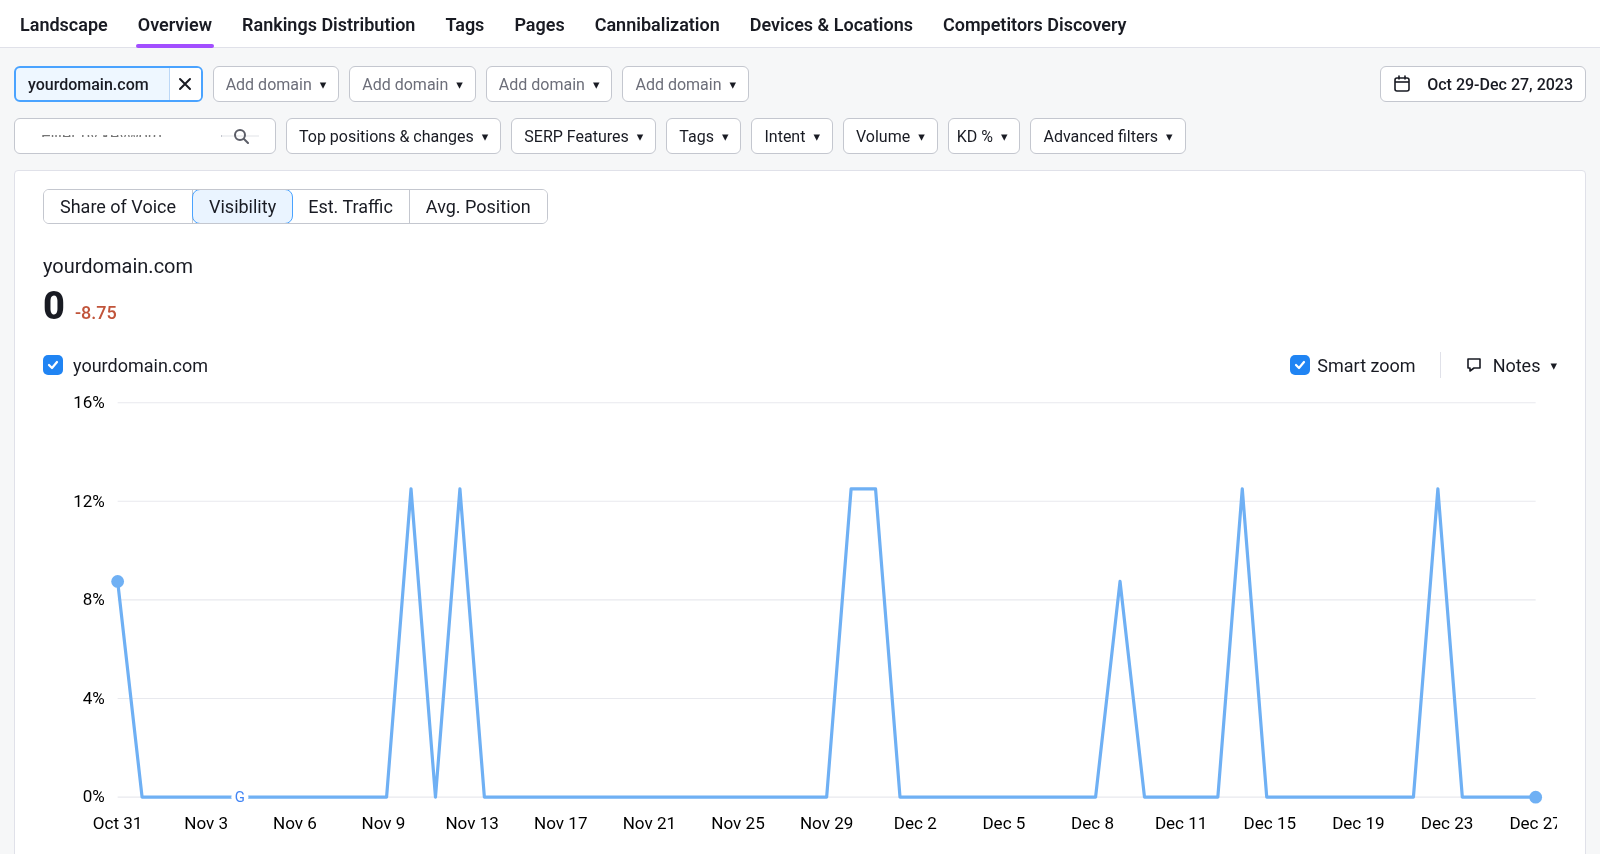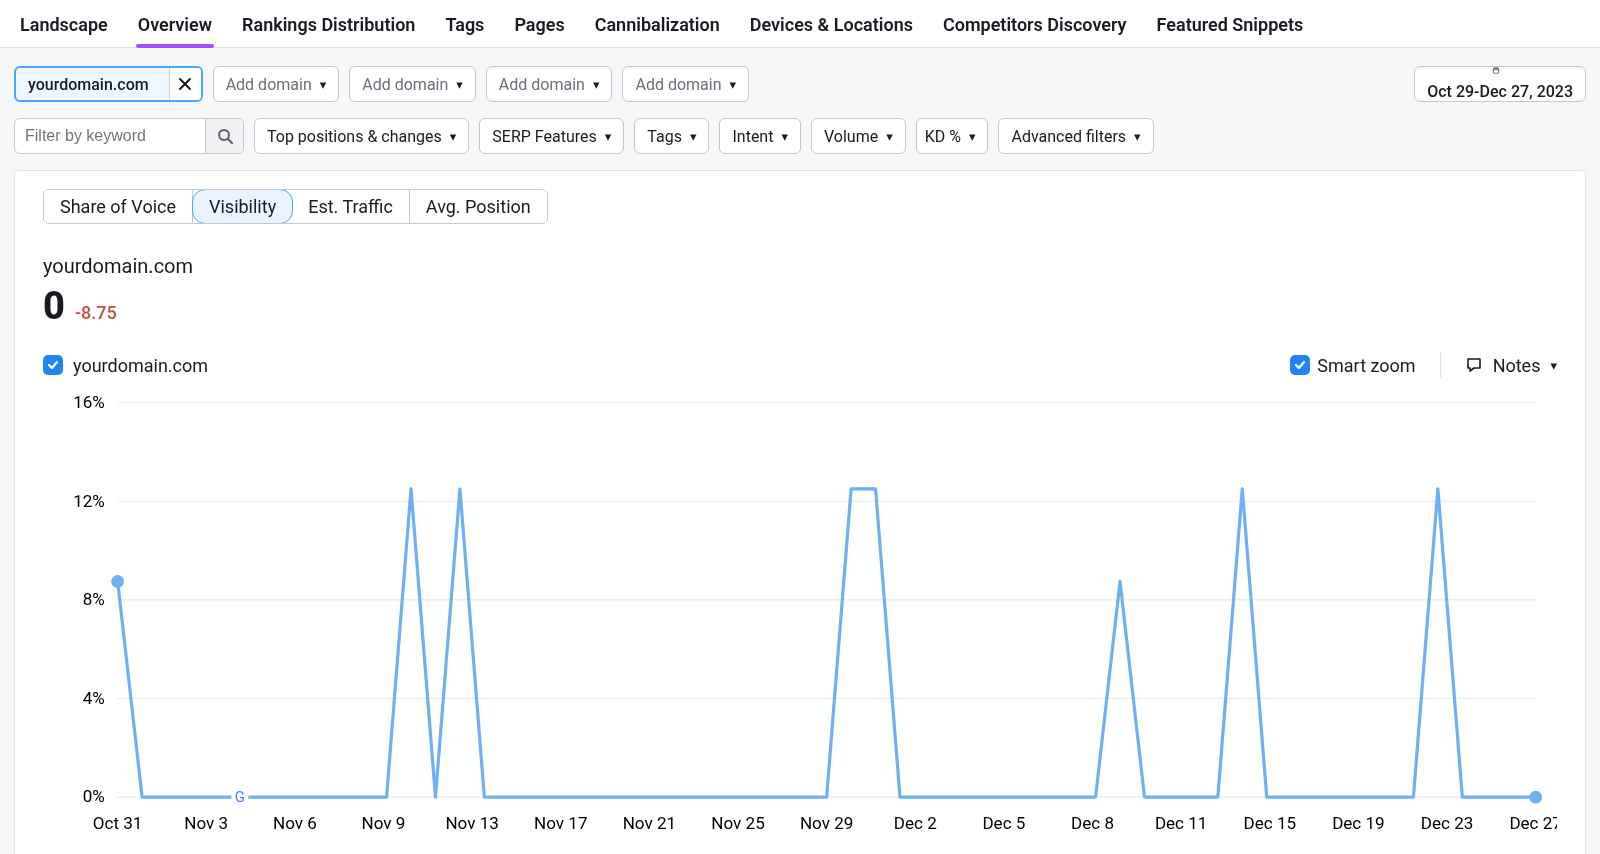--- a/index.html
+++ b/index.html
@@ -93,21 +93,21 @@
     background: #fff;
     cursor: pointer;
   }
   .spacer { flex: 1; }
   .chev {
     font-size: 13px;
     color: var(--c-text);
   }
 
   .searchwrap {
-    padding: 0;
+    padding: 16px;
     overflow: hidden;
   }
   .searchwrap input {
     border: 0;
     outline: 0;
     height: 100%;
     font-size: 16px;
     padding: 0 10px;
     width: 190px;
     background: transparent;
@@ -144,21 +144,21 @@
     font-size: 18px;
     border-right: 1px solid var(--c-border);
     cursor: pointer;
     background: #fff;
   }
   .seg:last-child { border-right: 0; }
   .seg.active {
     background: #eaf4ff;
     border: 1px solid #4aa3ff;
     margin: -1px;
-    border-radius: 13px;
+    border-radius: 8px;
     position: relative;
     z-index: 1;
   }
 
   .metrics {
     margin-top: 30px;
   }
   .dom-label { font-size: 20px; color: var(--c-text); }
   .big-row { display: flex; align-items: baseline; gap: 10px; margin-top: 6px;}
   .big { font-size: 38px; font-weight: 800; }
@@ -204,21 +204,20 @@
 
 <div class="nav" id="nav">
     <div class="nav-item">Landscape</div>
     <div class="nav-item active">Overview</div>
     <div class="nav-item">Rankings Distribution</div>
     <div class="nav-item">Tags</div>
     <div class="nav-item">Pages</div>
     <div class="nav-item">Cannibalization</div>
     <div class="nav-item">Devices &amp; Locations</div>
     <div class="nav-item">Competitors Discovery</div>
-    <div class="nav-item">Featured Snippets</div>
   </div>
 
 <div class="filter-row first">
   <div class="chip domain-chip">
     <span class="dc-label">yourdomain.com</span>
     <span class="dc-close">
       <svg width="14" height="14" viewBox="0 0 14 14">
           <path d="M2 2 L12 12 M12 2 L2 12" stroke="#191b23" stroke-width="2" stroke-linecap="round"></path>
         </svg>
     </span>
@@ -230,21 +229,21 @@
         <span>Add domain</span>
         <span class="chev">▾</span>
       </div><div class="chip">
         <span>Add domain</span>
         <span class="chev">▾</span>
       </div><div class="chip">
         <span>Add domain</span>
         <span class="chev">▾</span>
       </div></div>
   <div class="spacer"></div>
-  <div class="chip date-chip" style="color:var(--c-text);font-weight:500;flex-direction:column;">
+  <div class="chip date-chip" style="color:var(--c-text);font-weight:500;">
     <svg width="18" height="18" viewBox="0 0 18 18">
         <rect x="2" y="3" width="14" height="13" rx="2" fill="none" stroke="#191b23" stroke-width="1.6"></rect>
         <path d="M2 7 H16" stroke="#191b23" stroke-width="1.6"></path>
         <path d="M6 1 V4 M12 1 V4" stroke="#191b23" stroke-width="1.6" stroke-linecap="round"></path>
       </svg>
     <span>Oct 29-Dec 27, 2023</span>
   </div>
 </div>
 
 <div class="filter-row">

